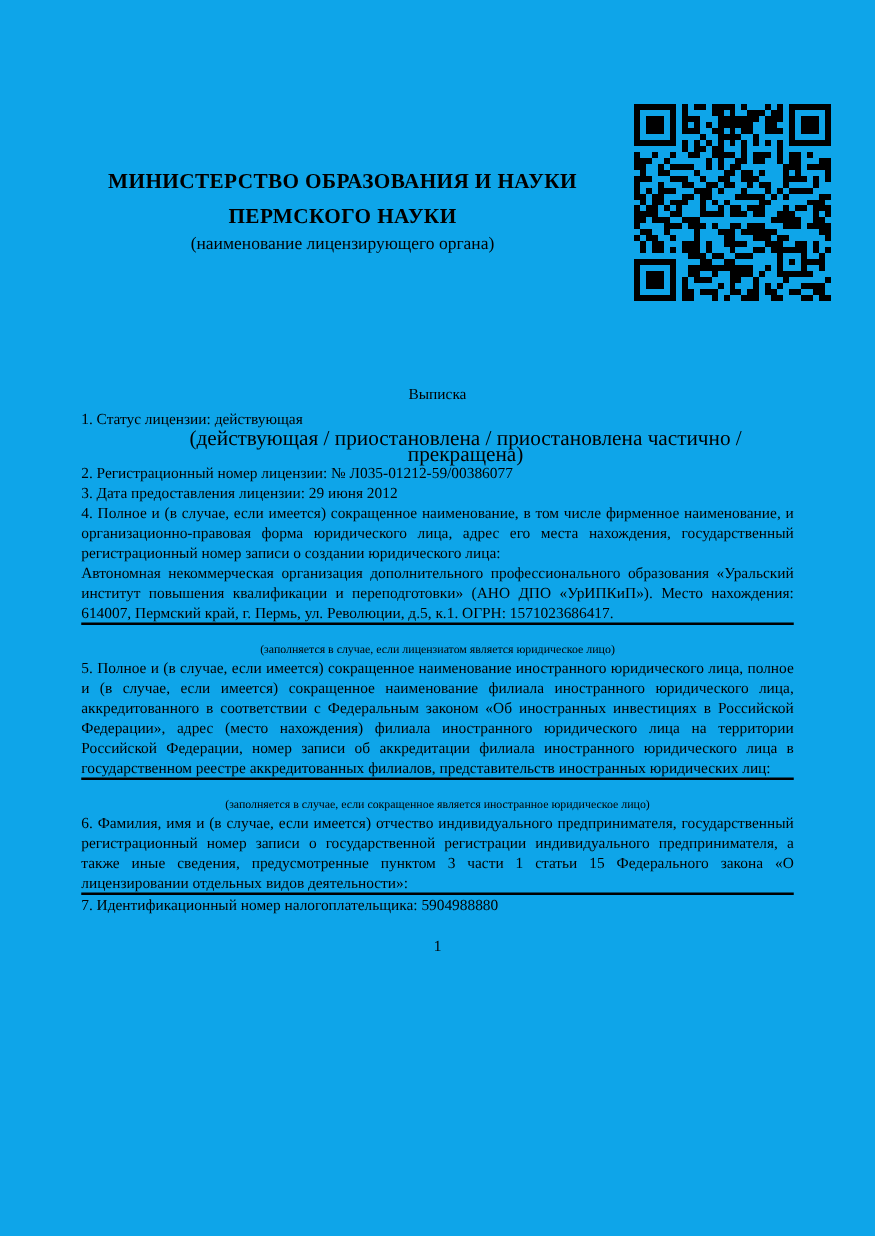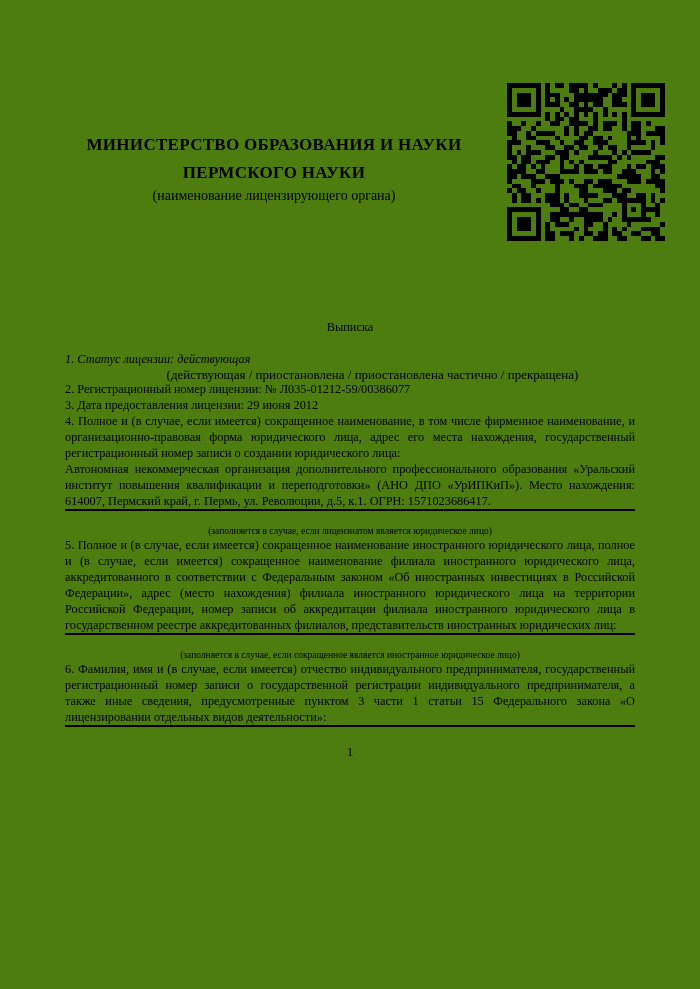--- a/index.html
+++ b/index.html
@@ -1,20 +1,20 @@
 <!DOCTYPE html>
 <html lang="ru"><head>
 <meta charset="utf-8">
 <style>
   html, body { margin: 0; padding: 0; background: #ffffff; }
   .page {
     position: relative;
     width: 700px;
     height: 989px;
-    background: #4d7c0f;
+    background: #0ea5e9;
     color: #000000;
     font-family: "Liberation Serif", "DejaVu Serif", serif;
     overflow: hidden;
   }
   
   .authority {
     position: absolute;
     top: 131px;
     left: 68px;
     width: 412px;
@@ -44,43 +44,43 @@
   
   .content {
     position: absolute;
     top: 303px;
     left: 65px;
     width: 570px;
     font-size: 12.3px;
     line-height: 16px;
   }
   .doc-title { text-align: center; margin: 0; }
-  .doc-title div { margin: 16px; }
+  .doc-title div { margin: 4px; }
 
   p.item { margin: 0; }
   .justify { text-align: justify; }
 
   .hint {
     text-align: center;
     font-size: 9.5px;
     line-height: 12px;
     color: #000000;
   }
   .hint-s1 {
-    font-size: 13px;
+    font-size: 17px;
     line-height: 13px;
     padding-left: 45px;
     margin-top: 1px;
   }
   hr.rule {
     border: none;
     border-top: 2px solid #000000;
     margin: 0;
   }
-  .mt-s1 { margin-top: 38px; font-style: italic; }
+  .mt-s1 { margin-top: 38px; }
   .mt-s2 { margin-top: 21px; }
   .mt-s3 { margin-top: 16px; }
   .mt-s4 { margin-top: 13px; }
   .mt-hr1 { margin-top: 4px; }
   .mt-hint { margin-top: 14px; }
   .mt-s5 { margin-top: 21px; }
   .mt-hr2 { margin-top: 8px; }
   .mt-s6 { margin-top: 17px; }
   .mt-hr3 { margin-top: 26px; }
   .mt-s7 { margin-top: 16px; }
@@ -124,17 +124,18 @@
     <hr class="rule mt-hr1">
     <div class="hint mt-hint">(заполняется в случае, если лицензиатом является юридическое лицо)</div>
 
     <p class="item justify mt-s5">5. Полное и (в случае, если имеется) сокращенное наименование иностранного юридического лица, полное и (в случае, если имеется) сокращенное наименование филиала иностранного юридического лица, аккредитованного в соответствии с Федеральным законом «Об иностранных инвестициях в Российской Федерации», адрес (место нахождения) филиала иностранного юридического лица на территории Российской Федерации, номер записи об аккредитации филиала иностранного юридического лица в государственном реестре аккредитованных филиалов, представительств иностранных юридических лиц:</p>
     <hr class="rule mt-hr2">
     <div class="hint mt-hint">(заполняется в случае, если сокращенное является иностранное юридическое лицо)</div>
 
     <p class="item justify mt-s6">6. Фамилия, имя и (в случае, если имеется) отчество индивидуального предпринимателя, государственный регистрационный номер записи о государственной регистрации индивидуального предпринимателя, а также иные сведения, предусмотренные пунктом 3 части 1 статьи 15 Федерального закона «О лицензировании отдельных видов деятельности»:</p>
     <hr class="rule mt-hr3">
 
+    <p class="item mt-s7">7. Идентификационный номер налогоплательщика: 5904988880</p>
 
     <div class="page-number">1</div>
 
   </div>
 </div>
 
 </body></html>

